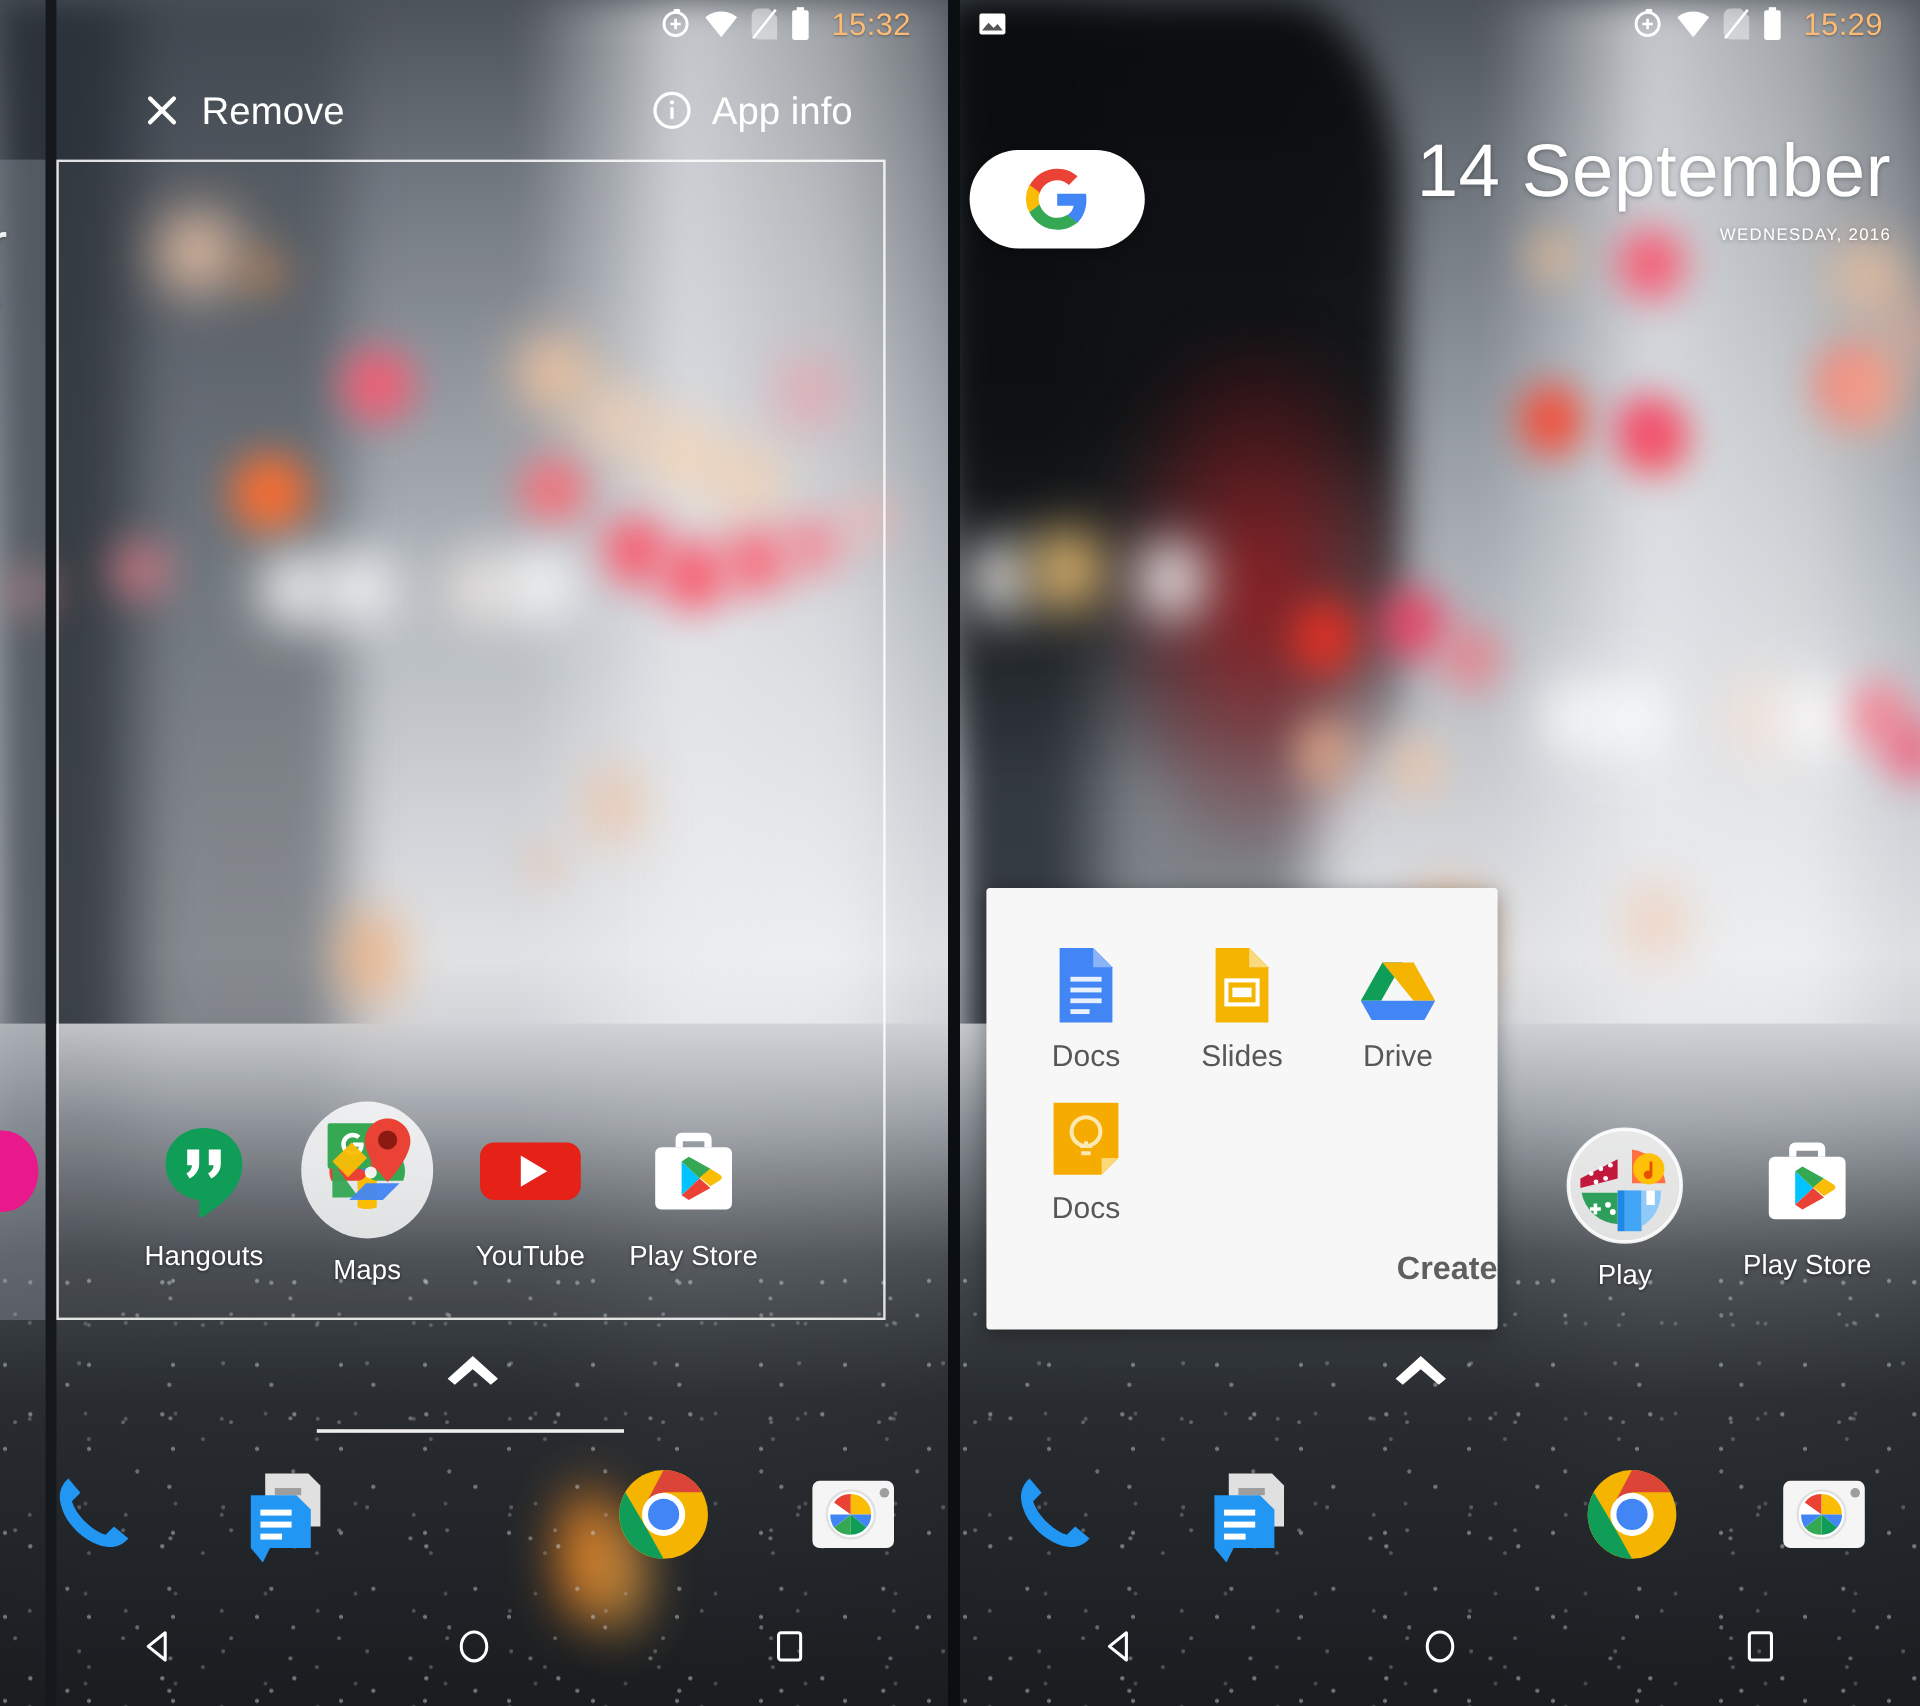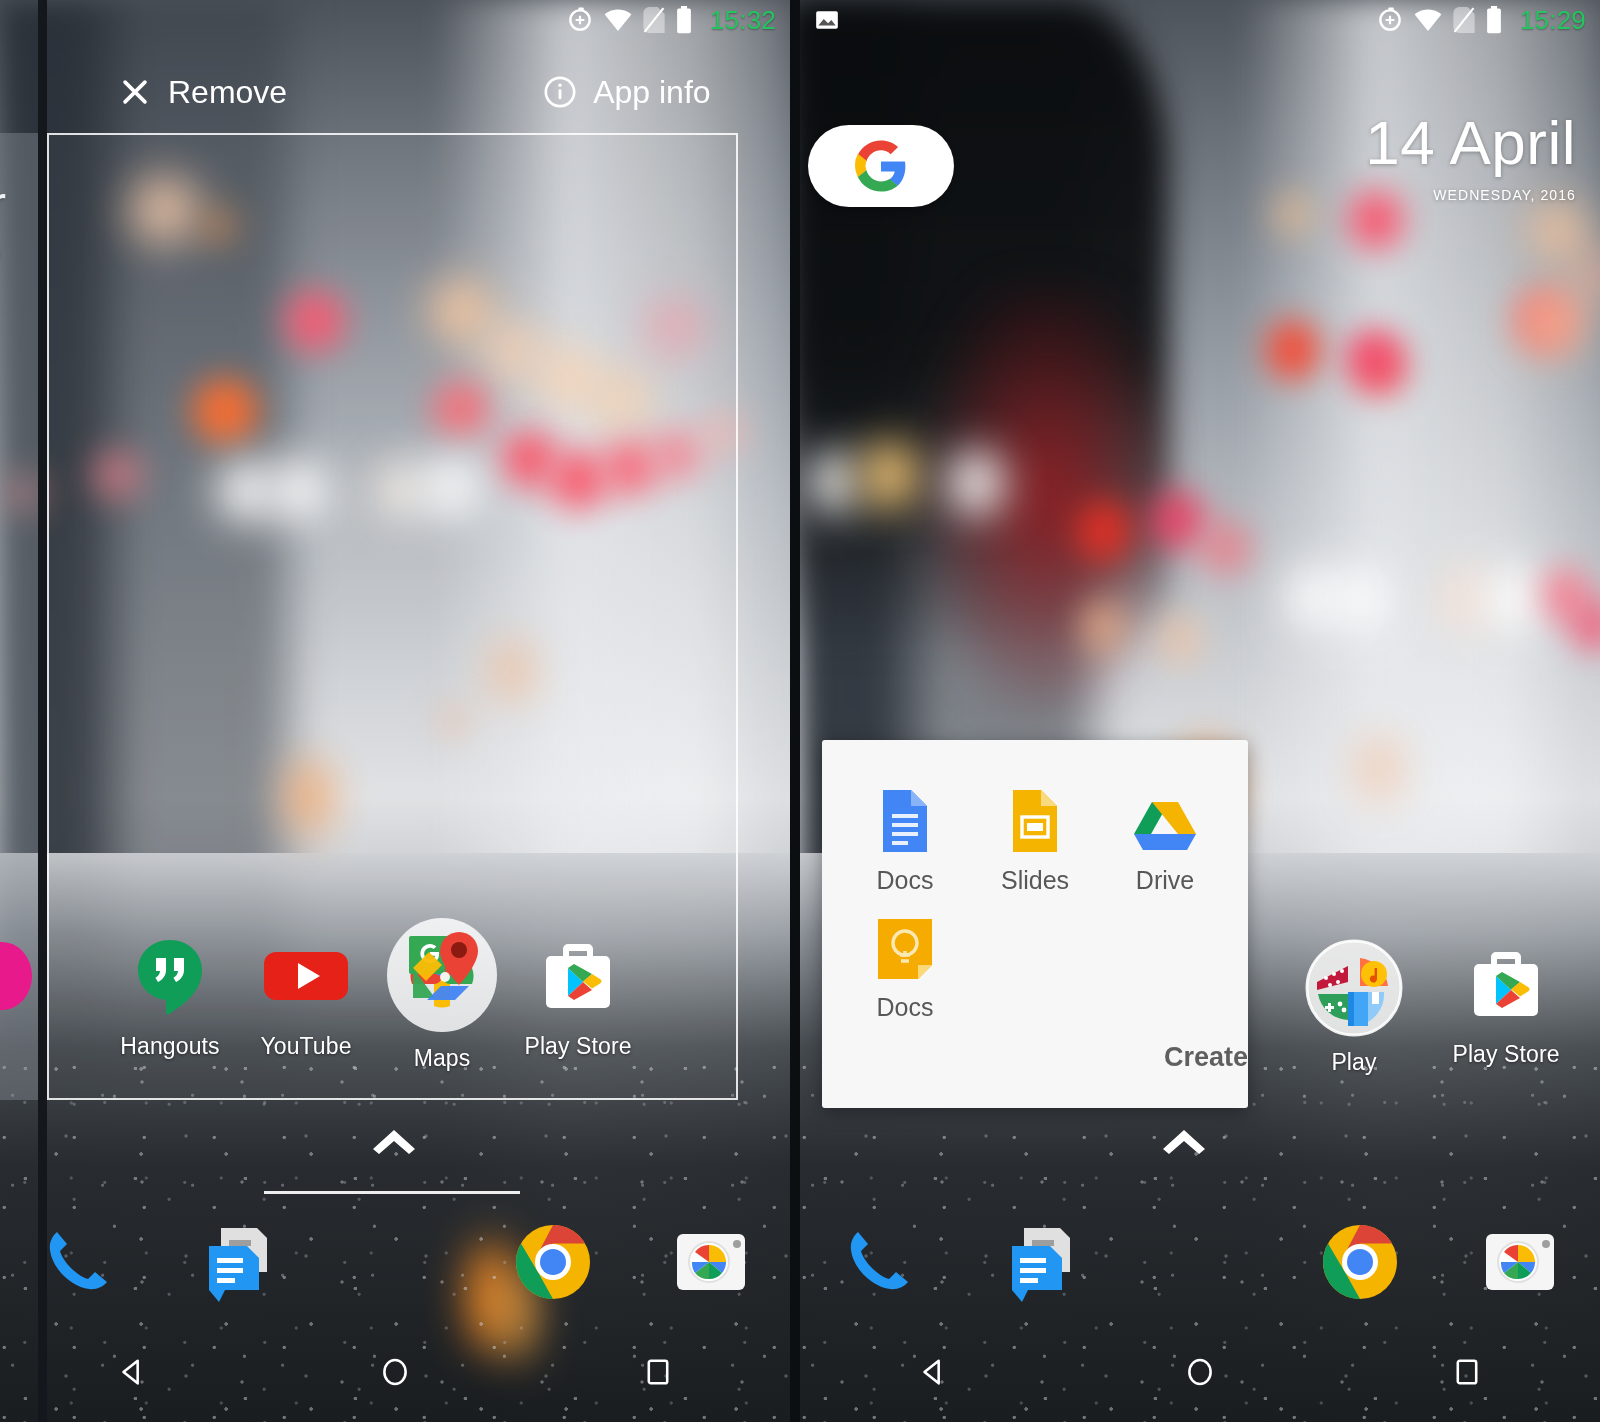--- a/index.html
+++ b/index.html
@@ -68,23 +68,23 @@
     filter: blur(16px);
   }
   .busred {
     position:absolute; left:16%; top:20%; width:30%; height:30%;
     background: radial-gradient(ellipse at 50% 50%, rgba(160,30,35,.85), rgba(120,25,30,.25) 60%, transparent 78%);
     filter: blur(20px);
   }
 
   
   .statusbar {
-    position:absolute; top:0; left:0; right:0; height:40px;
+    position:absolute; top:0; left:0; right:17px; height:40px;
     display:flex; padding:0 14px;
-    color:#22c55e; font-size:25px; letter-spacing:.2px; z-index:30;
+    color:#fdba74; font-size:25px; letter-spacing:.2px; z-index:30;
     text-shadow: 0 1px 2px rgba(0,0,0,.35);
   }
   .statusbar .left-ic { display:flex; gap:8px; align-items:center; }
   .statusbar .spacer { flex:1; }
   .statusbar .right-ic { display:flex; gap:11px; align-items:center; }
   .clock { font-size:26px; margin-left:7px; }
 
   
   .dragbar {
     position:absolute; top:56px; left:0; right:0; height:72px;
@@ -285,30 +285,20 @@
         <div class="glyph">
           <svg width="92" height="92" viewBox="0 0 92 92">
             <path fill="#0F9D58" d="M46 10c-18 0-32 13-32 30 0 16 12 28.5 28 30v12.5c0 1.6 1.8 2.5 3.1 1.6C57 76 78 63 78 40 78 23 64 10 46 10Z"></path>
             <path fill="#fff" d="M32 28h10v12c0 6-4 10-8 12l-2.6-4.2C34 46.3 36 44 36 41h-4V28Zm18 0h10v12c0 6-4 10-8 12l-2.6-4.2C52 46.3 54 44 54 41h-4V28Z"></path>
           </svg>
         </div>
         <div class="lbl">Hangouts</div>
       </div>
 
       <div class="appcell">
-        <div class="glyph">
-          <svg width="92" height="92" viewBox="0 0 92 92">
-            <rect x="4" y="22" width="84" height="48" rx="12" fill="#E62117"></rect>
-            <path fill="#fff" d="M38 33l22 13-22 13Z"></path>
-          </svg>
-        </div>
-        <div class="lbl">YouTube</div>
-      </div>
-
-      <div class="appcell">
         <div class="glyph" style="width:118px;height:118px;margin-top:-14px">
           <svg width="118" height="118" viewBox="0 0 118 118">
             <ellipse cx="59" cy="59" rx="55" ry="57" fill="rgba(255,255,255,.82)"></ellipse>
 
             <g transform="translate(59,60)">
               <path fill="#FBBC05" d="M-30-8h22a8 8 0 0 1 0 16h-22a22 22 0 0 1 0-16Z" transform="rotate(-90)"></path>
               <path fill="#EA4335" d="M-30-8h22a8 8 0 0 1 0 16h-22a22 22 0 0 1 0-16Z" transform="rotate(0)"></path>
               <path fill="#4285F4" d="M-30-8h22a8 8 0 0 1 0 16h-22a22 22 0 0 1 0-16Z" transform="rotate(90)"></path>
               <path fill="#34A853" d="M-30-8h22a8 8 0 0 1 0 16h-22a22 22 0 0 1 0-16Z" transform="rotate(180)"></path>
             </g>
@@ -320,20 +310,30 @@
             <circle cx="76" cy="34" r="8" fill="#8B1A10"></circle>
 
             <path fill="#FBBC05" d="M30 52l16-16 13 13-16 16Z" opacity=".95"></path>
             <path fill="#34A853" d="M30 52v30h22Z" opacity=".95"></path>
             <path fill="#4285F4" d="M58 70h28l-14 14h-28Z" opacity=".95"></path>
             <path fill="#EA4335" d="M62 36l14 14-14 14Z" opacity=".9"></path>
             <circle cx="62" cy="61" r="5" fill="#fff" opacity=".9"></circle>
           </svg>
         </div>
         <div class="lbl">Maps</div>
+      </div>
+
+      <div class="appcell">
+        <div class="glyph">
+          <svg width="92" height="92" viewBox="0 0 92 92">
+            <rect x="4" y="22" width="84" height="48" rx="12" fill="#E62117"></rect>
+            <path fill="#fff" d="M38 33l22 13-22 13Z"></path>
+          </svg>
+        </div>
+        <div class="lbl">YouTube</div>
       </div>
 
       <div class="appcell">
         <div class="glyph">
           <svg width="92" height="92" viewBox="0 0 92 92">
             <path fill="#fff" d="M36 14h20a5 5 0 0 1 5 5v7h-6v-5H37v5h-6v-7a5 5 0 0 1 5-5Z"></path>
             <rect x="14" y="26" width="64" height="52" rx="5" fill="#fff"></rect>
             <path fill="#00C3FF" d="M36 38v28l15-14Z"></path>
             <path fill="#34A853" d="M36 38l15 14 9-8-18-10Z"></path>
             <path fill="#FBBC05" d="M60 44l8 5c2 1.3 2 3.3 0 4.6l-8 5-9-7.3Z"></path>
@@ -510,21 +510,21 @@
         <svg width="52" height="52" viewBox="0 0 48 48">
           <path fill="#EA4335" d="M24 9.5c3.5 0 6.6 1.2 9 3.6l6.7-6.7C35.6 2.6 30.2.5 24 .5 14.6.5 6.5 5.9 2.6 13.7l7.9 6.1C12.3 13.9 17.6 9.5 24 9.5Z"></path>
           <path fill="#4285F4" d="M46.5 24.5c0-1.6-.1-3.2-.4-4.7H24v9.3h12.7c-.6 3-2.3 5.6-4.9 7.3l7.6 5.9c4.4-4.1 7.1-10.2 7.1-17.8Z"></path>
           <path fill="#FBBC05" d="M10.5 28.2a14.6 14.6 0 0 1 0-9.3l-7.9-6.1a24 24 0 0 0 0 21.5l7.9-6.1Z"></path>
           <path fill="#34A853" d="M24 47.5c6.2 0 11.5-2 15.4-5.6l-7.6-5.9c-2.1 1.4-4.8 2.3-7.8 2.3-6.4 0-11.7-4.4-13.5-10.3l-7.9 6.1C6.5 42.1 14.6 47.5 24 47.5Z"></path>
         </svg>
       </span>
     </div>
 
     <div class="datewidget">
-      <div class="d1">14 April</div>
+      <div class="d1">14 September</div>
       <div class="d2">WEDNESDAY, 2016</div>
     </div>
 
     <div class="folder" style="left:22px;">
       <div class="folder-grid">
 
         <div class="fcell">
           <div class="fglyph">
             <svg width="78" height="78" viewBox="0 0 78 78">
               <path fill="#4285F4" d="M17 8h28l16 16v46H17Z"></path>

